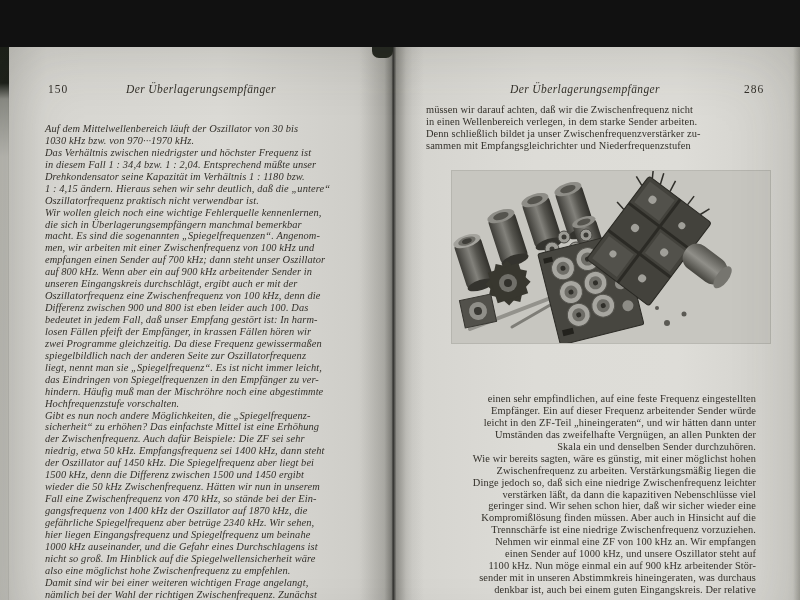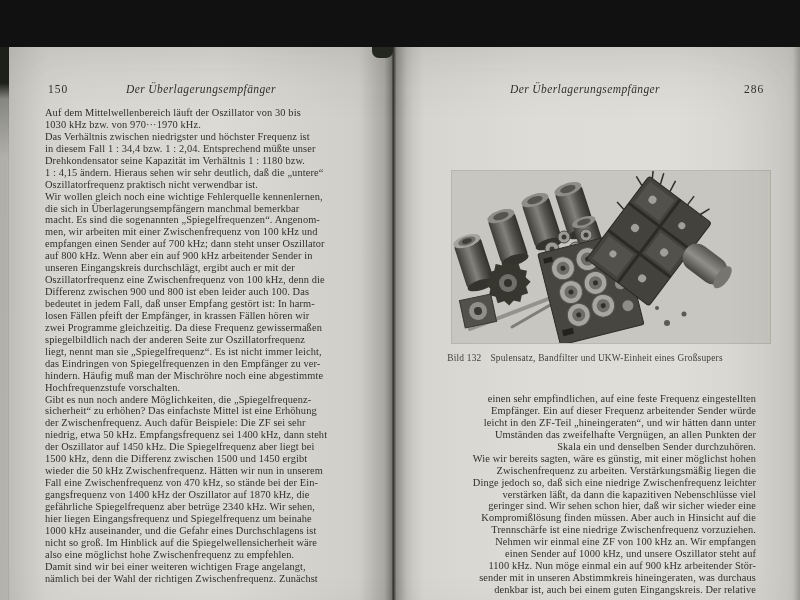--- a/index.html
+++ b/index.html
@@ -13,21 +13,21 @@
     background:linear-gradient(90deg,#b9b8b2 0%,#d5d4cf 5%,#dddcd7 35%,#deddd8 70%,#d2d1cc 97%,#c8c7c1 100%);}
   .pg-header{position:absolute;top:36px;left:0;width:100%;height:16px;font-size:11.5px;}
   .pg-num{position:absolute;letter-spacing:1px;}
   .pg-title{position:absolute;font-style:italic;letter-spacing:0.4px;text-align:center;}
   .page-left .pg-num{left:40px;top:0;}
   .page-left .pg-title{left:37px;width:312px;top:0;}
   .page-right .pg-num{left:352px;top:0;}
   .page-right .pg-title{left:34px;width:318px;top:0;}
   .bodytext{position:absolute;white-space:pre-line;font-size:10.4px;line-height:11.93px;
             letter-spacing:0.1px;}
-  .page-left .bodytext{left:37px;top:60px;width:330px;}
+  .page-left .bodytext{left:37px;top:76px;width:330px;font-style:italic;}
   .page-right .intro{left:34px;top:57px;width:330px;}
   .page-right .cont{left:34px;top:346px;width:330px;text-align:right;}
   .figure{position:absolute;left:60px;top:124px;width:318px;height:172px;
           box-shadow:0 0 0 1px rgba(120,119,113,0.35);}
   .figure svg{display:block;width:318px;height:172px;}
   .caption{position:absolute;left:26px;top:306px;width:334px;text-align:center;
            font-size:9.4px;color:#45423c;letter-spacing:0.2px;}
   .caption .cap-label{margin-right:9px;}
   
   .gutter{position:absolute;left:360px;top:0;width:64px;height:600px;pointer-events:none;
@@ -92,20 +92,24 @@
 Damit sind wir bei einer weiteren wichtigen Frage angelangt,
 nämlich bei der Wahl der richtigen Zwischenfrequenz. Zunächst</div>
   </div>
 
   <div class="page page-right">
     <div class="pg-header">
       <span class="pg-title">Der Überlagerungsempfänger</span>
       <span class="pg-num">286</span>
     </div>
 
+    <div class="bodytext intro">müssen wir darauf achten, daß wir die Zwischenfrequenz nicht
+in einen Wellenbereich verlegen, in dem starke Sender arbeiten.
+Denn schließlich bildet ja unser Zwischenfrequenzverstärker zu-
+sammen mit Empfangsgleichrichter und Niederfrequenzstufen</div>
 
     <div class="figure">
       <svg viewBox="0 0 318 172">
         <defs>
           <linearGradient id="canGrad" x1="0" y1="0" x2="1" y2="0">
             <stop offset="0" stop-color="#3e3d38"></stop>
               <stop offset="0.45" stop-color="#82817b"></stop>
             <stop offset="0.7" stop-color="#55544e"></stop>
               <stop offset="1" stop-color="#31302b"></stop>
           </linearGradient>
@@ -254,23 +258,20 @@
         </g>
 
         <g fill="#5b5a54">
           <circle cx="215" cy="152" r="3"></circle>
             <circle cx="232" cy="143" r="2.5"></circle>
             <circle cx="205" cy="137" r="2"></circle>
         </g>
       </svg>
     </div>
 
-    <div class="caption">
-      <span class="cap-label">Bild 132</span><span>Spulensatz, Bandfilter und UKW-Einheit eines Großsupers</span>
-    </div>
 
     <div class="bodytext cont">einen sehr empfindlichen, auf eine feste Frequenz eingestellten
 Empfänger. Ein auf dieser Frequenz arbeitender Sender würde
 leicht in den ZF-Teil „hineingeraten“, und wir hätten dann unter
 Umständen das zweifelhafte Vergnügen, an allen Punkten der
 Skala ein und denselben Sender durchzuhören.
 Wie wir bereits sagten, wäre es günstig, mit einer möglichst hohen
 Zwischenfrequenz zu arbeiten. Verstärkungsmäßig liegen die
 Dinge jedoch so, daß sich eine niedrige Zwischenfrequenz leichter
 verstärken läßt, da dann die kapazitiven Nebenschlüsse viel

